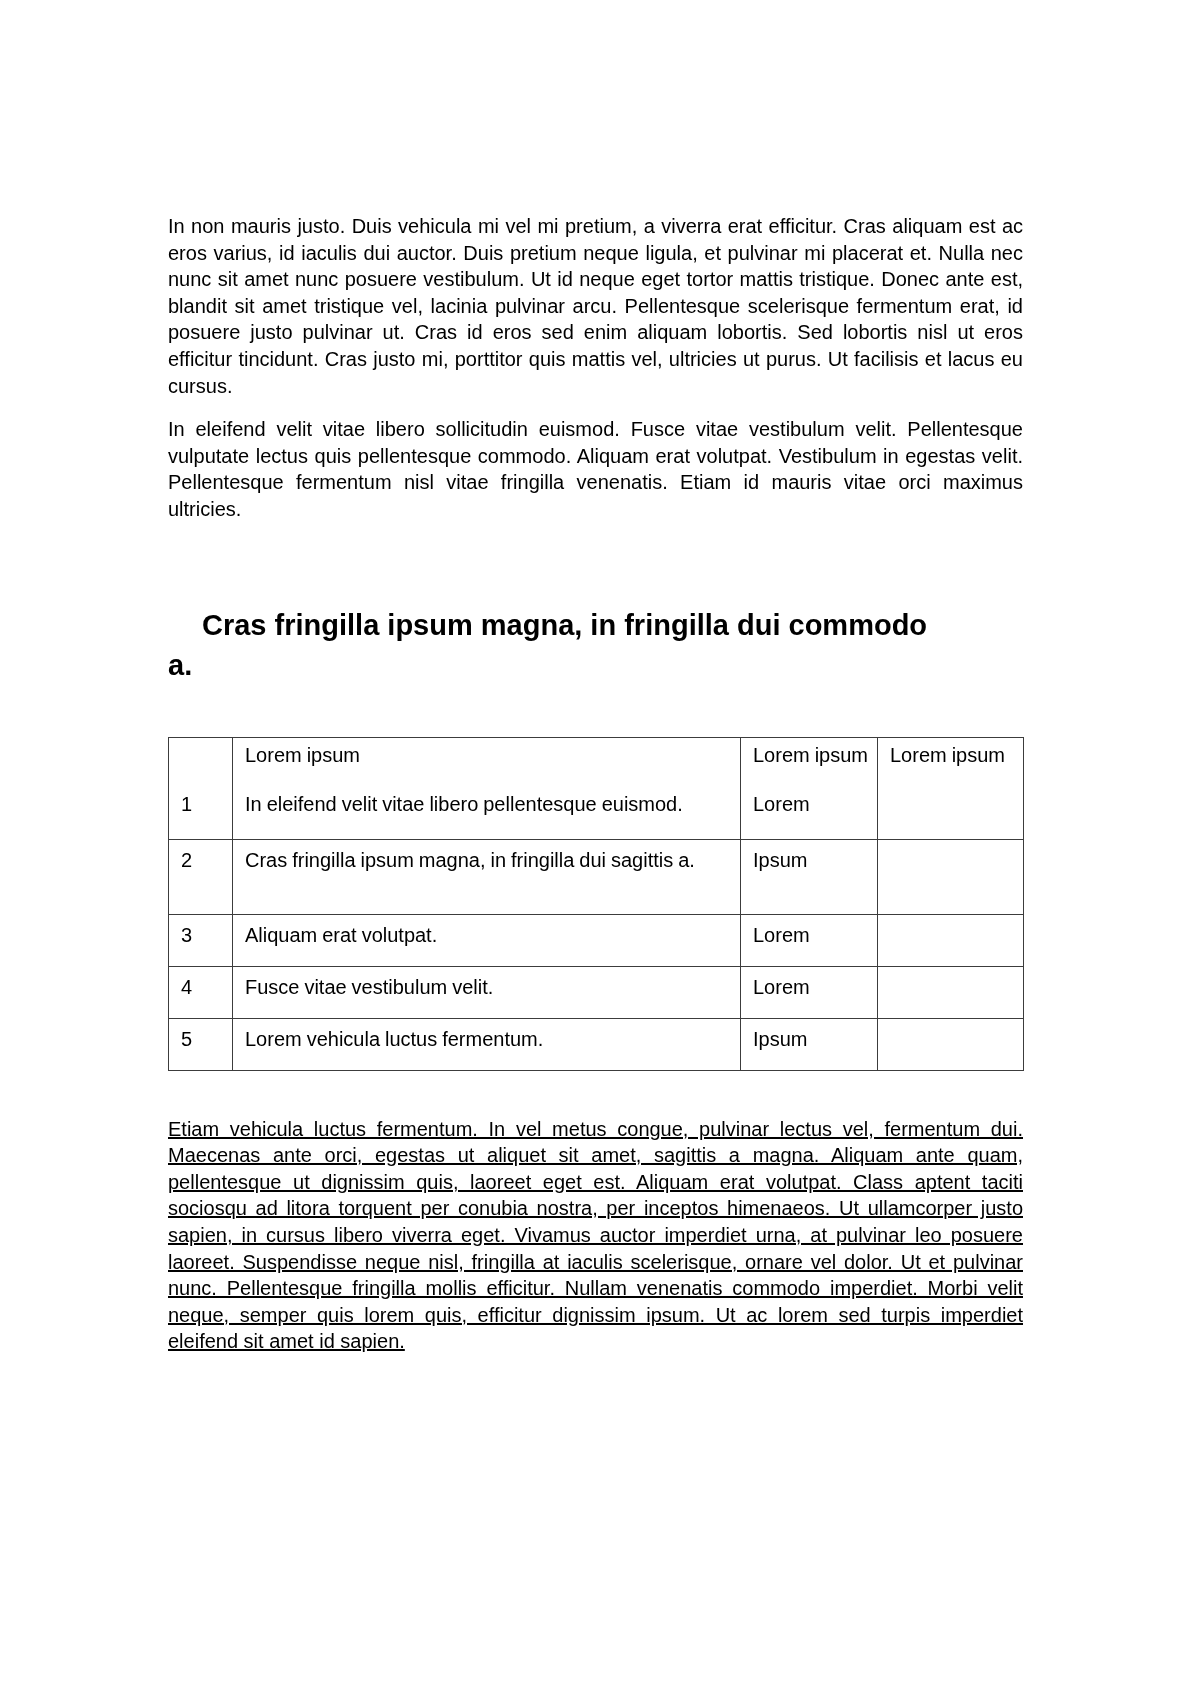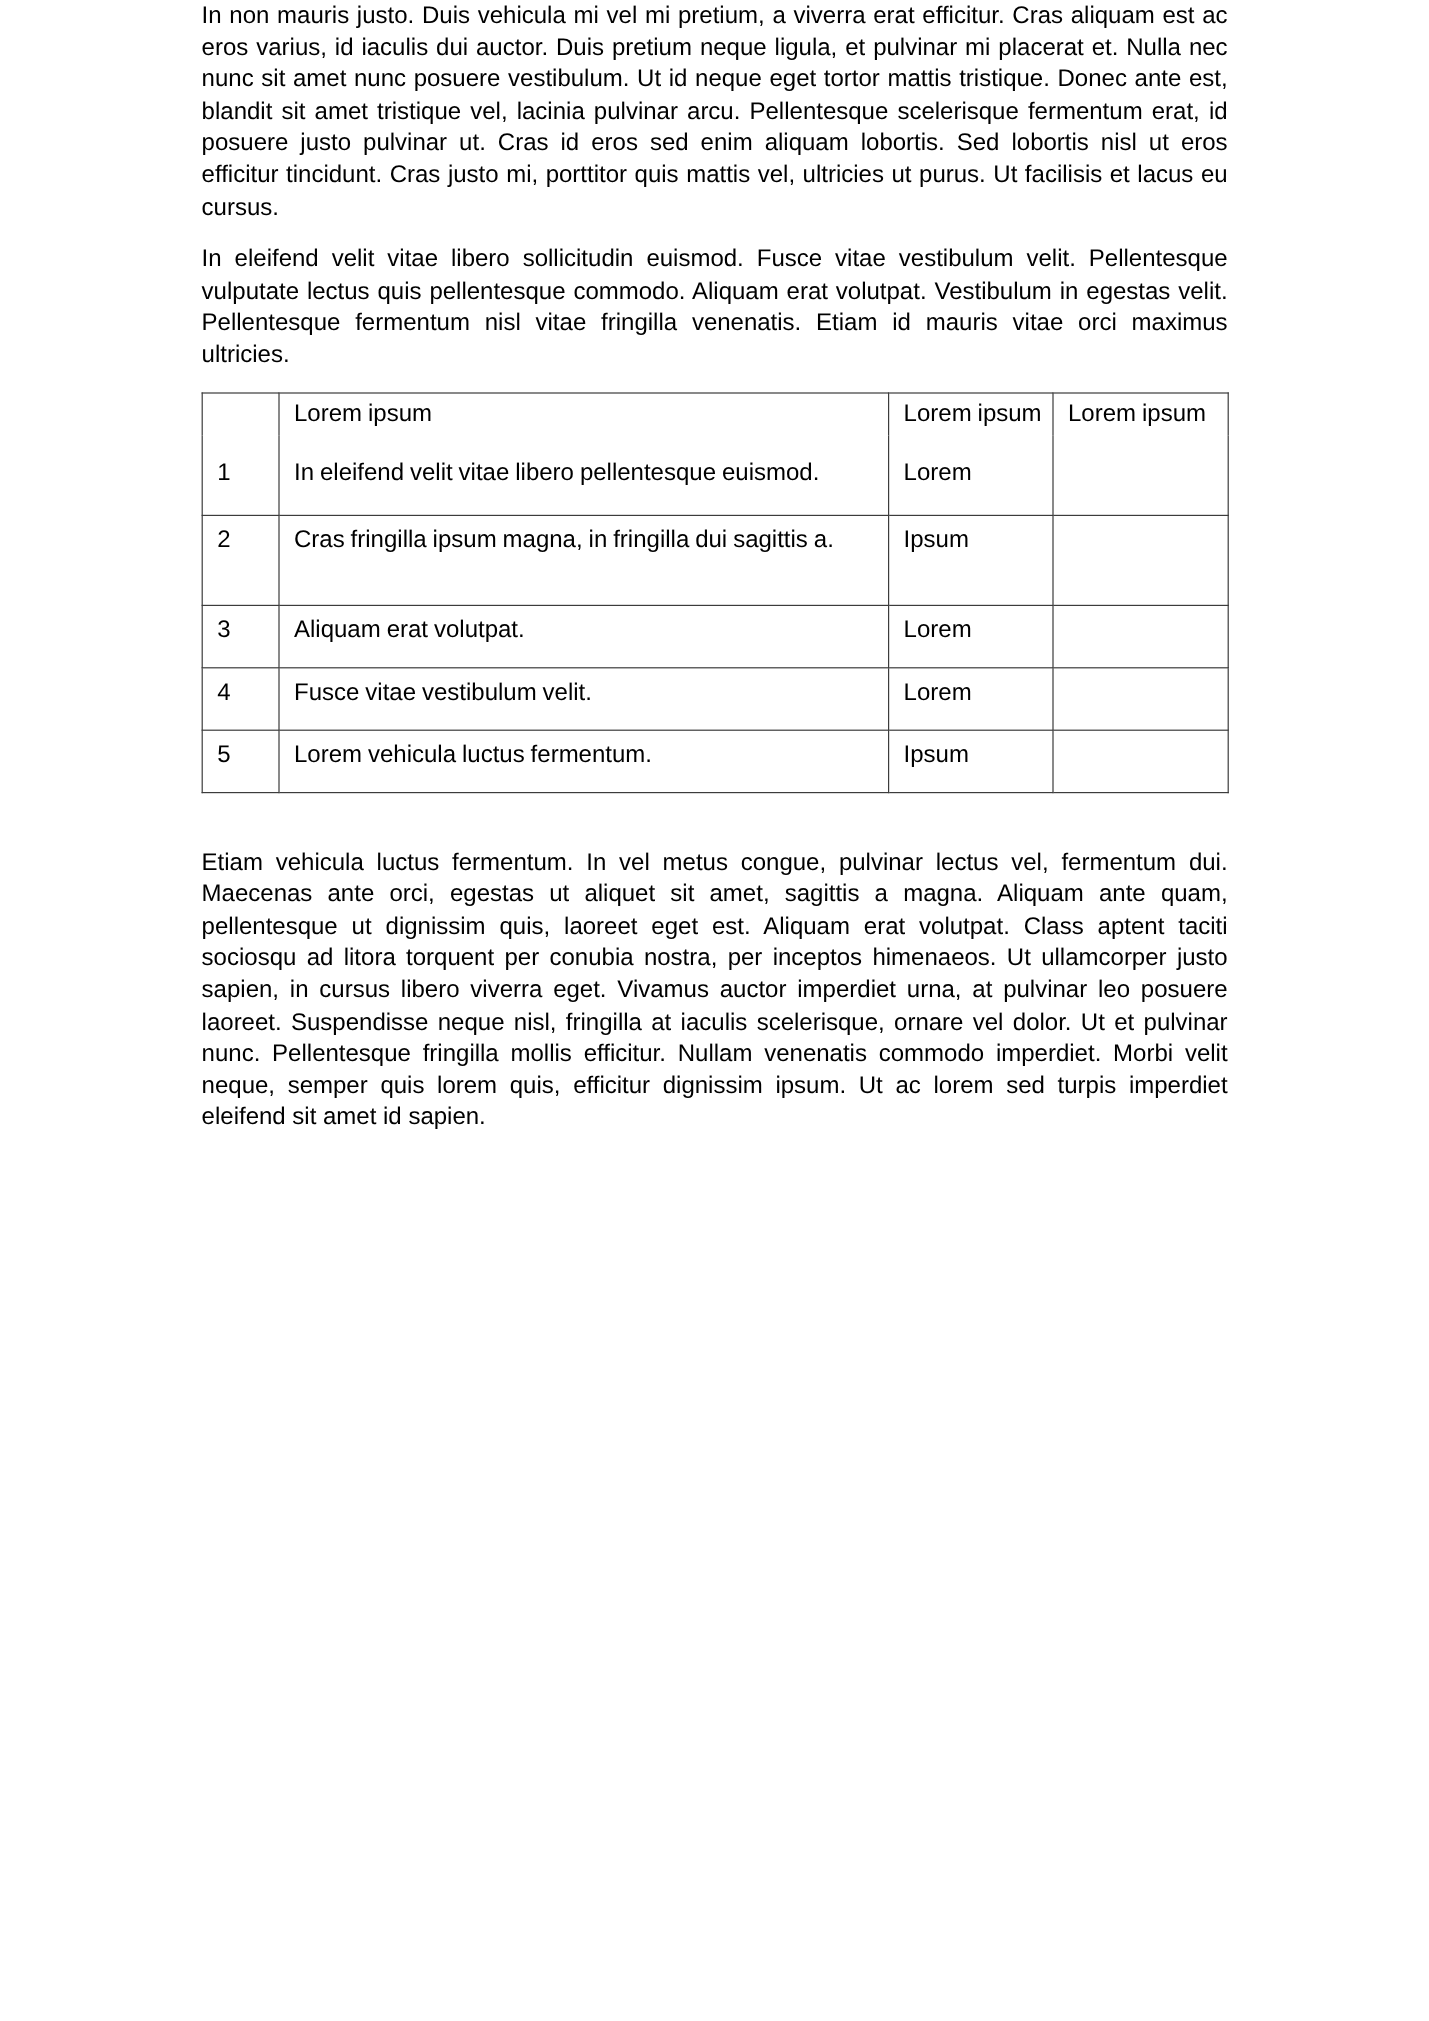--- a/index.html
+++ b/index.html
@@ -12,20 +12,21 @@
     width: 1191px;
     height: 1684px;
     background: #ffffff;
     color: #000000;
     overflow: hidden;
     font-family: "Liberation Sans", sans-serif;
   }
   .content {
     width: 855px;
     margin-left: 168px;
+    padding-top: 213px;
   }
   p.body-para {
     font-size: 20px;
     line-height: 26.6px;
     text-align: justify;
     margin: 0 0 17px 0;
   }
   h1.doc-heading {
     font-family: "Liberation Sans", sans-serif;
     font-weight: bold;
@@ -56,32 +57,33 @@
 
   tr.header-row      { height: 36px; }
   tr.header-row td   { border-bottom-style: hidden; margin-left: 40px; }
   tr.row-first       { height: 66px; }
   tr.row-first td    { border-top-style: hidden; padding-top: 18px; }
   tr.row-tall        { height: 75px; }
   tr.row-tall td     { padding-top: 7px; }
   tr.row-std         { height: 52px; }
   tr.row-std td      { padding-top: 7px; }
 
-  p.after-table { margin-top: 45px; margin-bottom: 0; }
+  p.after-table { margin-top: 45px; margin-bottom: 0; text-decoration: underline; }
 </style>
 </head>
 <body>
 
 <div class="page">
   <div class="content">
 
     <p class="body-para">In non mauris justo. Duis vehicula mi vel mi pretium, a viverra erat efficitur. Cras aliquam est ac eros varius, id iaculis dui auctor. Duis pretium neque ligula, et pulvinar mi placerat et. Nulla nec nunc sit amet nunc posuere vestibulum. Ut id neque eget tortor mattis tristique. Donec ante est, blandit sit amet tristique vel, lacinia pulvinar arcu. Pellentesque scelerisque fermentum erat, id posuere justo pulvinar ut. Cras id eros sed enim aliquam lobortis. Sed lobortis nisl ut eros efficitur tincidunt. Cras justo mi, porttitor quis mattis vel, ultricies ut purus. Ut facilisis et lacus eu cursus.</p>
 
     <p class="body-para">In eleifend velit vitae libero sollicitudin euismod. Fusce vitae vestibulum velit. Pellentesque vulputate lectus quis pellentesque commodo. Aliquam erat volutpat. Vestibulum in egestas velit. Pellentesque fermentum nisl vitae fringilla venenatis. Etiam id mauris vitae orci maximus ultricies.</p>
 
+    <h1 class="doc-heading"><span>Cras fringilla ipsum magna, in fringilla dui commodo</span><br><span>a.</span></h1>
 
     <table class="doc-table">
       <colgroup>
         <col class="c-num">
         <col class="c-main">
         <col class="c-a">
         <col class="c-b">
       </colgroup>
       <tbody>
         <tr class="header-row">

